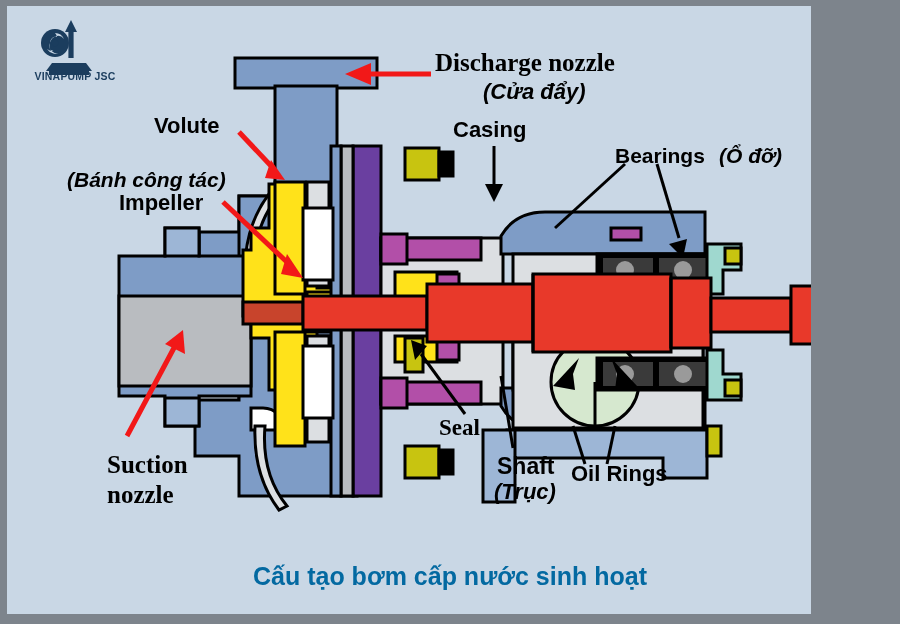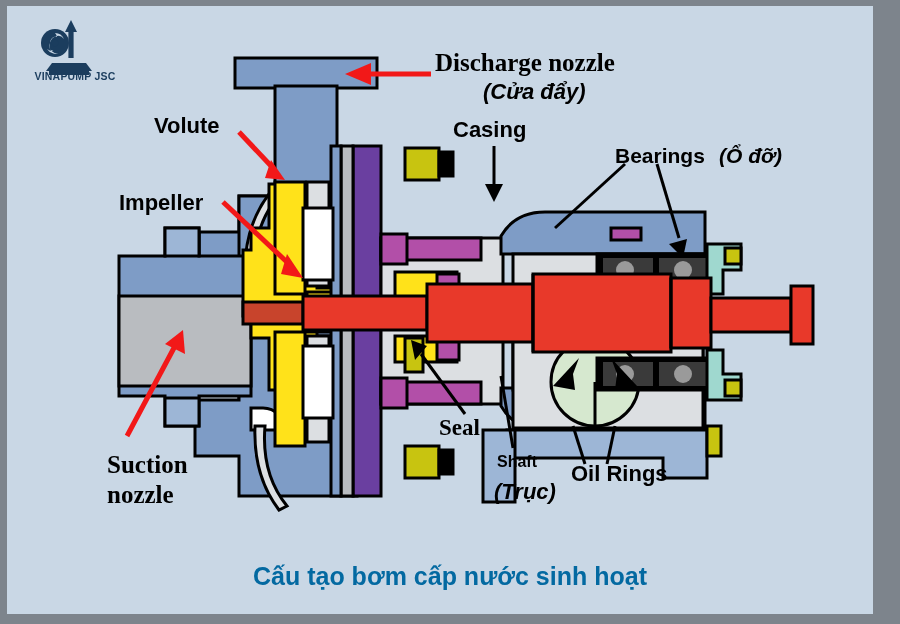--- a/index.html
+++ b/index.html
@@ -1,19 +1,19 @@
 <!DOCTYPE html>
 <html><head>
 <meta charset="utf-8">
 <style>
   html,body{margin:0;padding:0;background:#7d848c;}
   body{width:900px;height:624px;overflow:hidden;
        font-family:"Liberation Sans",sans-serif;}
   #frame{position:absolute;left:0;top:0;width:900px;height:624px;background:#7d848c;}
-  #canvas{position:absolute;left:7px;top:6px;width:866px;height:608px;
+  #canvas{position:absolute;left:7px;top:6px;width:804px;height:608px;
           background:#c9d7e5;overflow:hidden;}
 
   
   #logo{position:absolute;left:18px;top:10px;width:100px;height:70px;}
   #logo .wordmark{position:absolute;left:0;top:54px;width:100px;text-align:center;
       font-size:10.5px;font-weight:bold;letter-spacing:.2px;color:#1b3d5e;}
 
   
   .lbl{position:absolute;color:#000;white-space:nowrap;line-height:1.05;}
   .serif{font-family:"Liberation Serif",serif;font-weight:bold;}
@@ -196,30 +196,31 @@
       <line x1="578" y1="458" x2="566" y2="420"></line>
       <line x1="600" y1="458" x2="608" y2="420"></line>
     </g>
   </svg>
 
   <div class="lbl ital" style="left:476px;top:74px;font-size:22px;">(Cửa đẩy)</div>
   <div class="lbl serif" style="left:428px;top:44px;font-size:25px;">Discharge nozzle</div>
 
   <div class="lbl sans" style="left:147px;top:108px;font-size:22px;">Volute</div>
 
+  <div class="lbl ital" style="left:60px;top:163px;font-size:21px;">(Bánh công tác)</div>
   <div class="lbl sans" style="left:112px;top:185px;font-size:22px;">Impeller</div>
 
   <div class="lbl sans" style="left:446px;top:112px;font-size:22px;">Casing</div>
 
   <div class="lbl sans" style="left:608px;top:139px;font-size:21px;">Bearings</div>
   <div class="lbl ital" style="left:712px;top:139px;font-size:21px;">(Ổ đỡ)</div>
 
   <div class="lbl serif" style="left:432px;top:410px;font-size:23px;">Seal</div>
 
-  <div class="lbl sans" style="left:490px;top:448px;font-size:16px;text-align:right;">Shaft</div>
+  <div class="lbl sans" style="left:490px;top:448px;font-size:23px;text-align:right;">Shaft</div>
   <div class="lbl ital" style="left:487px;top:474px;font-size:22px;">(Trục)</div>
 
   <div class="lbl sans" style="left:564px;top:456px;font-size:22px;">Oil Rings</div>
 
   <div class="lbl serif" style="left:100px;top:446px;font-size:25px;">Suction</div>
   <div class="lbl serif" style="left:100px;top:476px;font-size:25px;">nozzle</div>
 
   <div id="caption">Cấu tạo bơm cấp nước sinh hoạt</div>
 
 </div>

